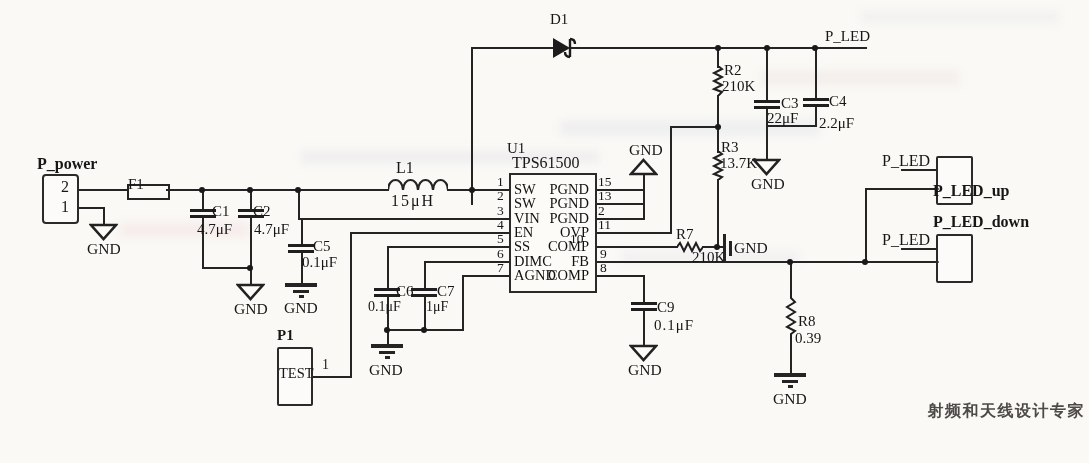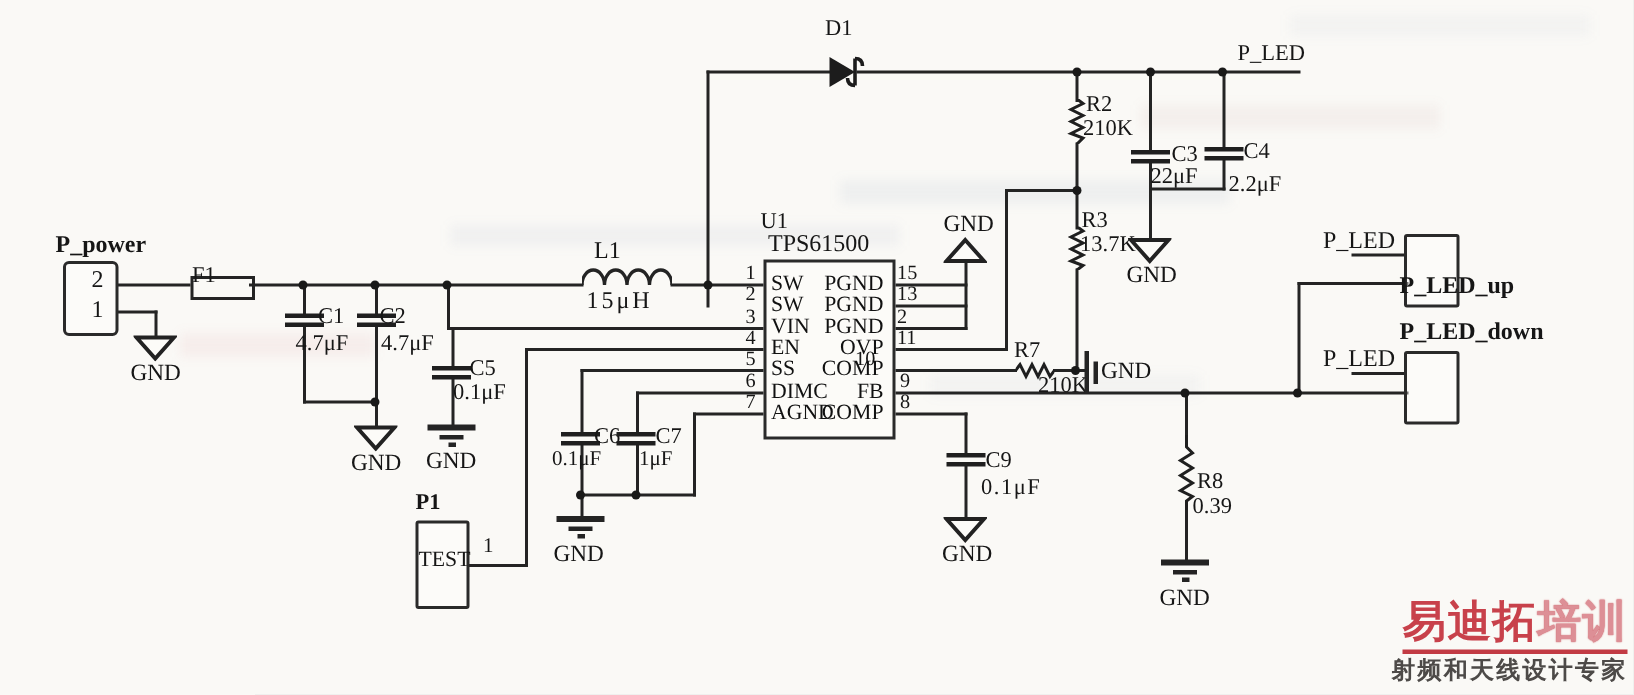--- a/index.html
+++ b/index.html
@@ -298,17 +298,16 @@
   <span class="ic-name" style="left:509px;top:182px;width:80px;text-align:right;">PGND</span>
   <span class="ic-name" style="left:509px;top:196px;width:80px;text-align:right;">PGND</span>
   <span class="ic-name" style="left:509px;top:211px;width:80px;text-align:right;">PGND</span>
   <span class="ic-name" style="left:509px;top:225px;width:80px;text-align:right;">OVP</span>
   <span class="ic-name" style="left:509px;top:239px;width:80px;text-align:right;">COMP</span>
   <span class="ic-name" style="left:509px;top:254px;width:80px;text-align:right;">FB</span>
   <span class="ic-name" style="left:509px;top:268px;width:80px;text-align:right;">COMP</span>
 
 
   <div id="wm">
-    <span class="line1"><span class="m1">易迪拓</span><span class="m2">培训</span></span>
     <div class="line2">射频和天线设计专家</div>
   </div>
 
 </div>
 
 </body></html>

